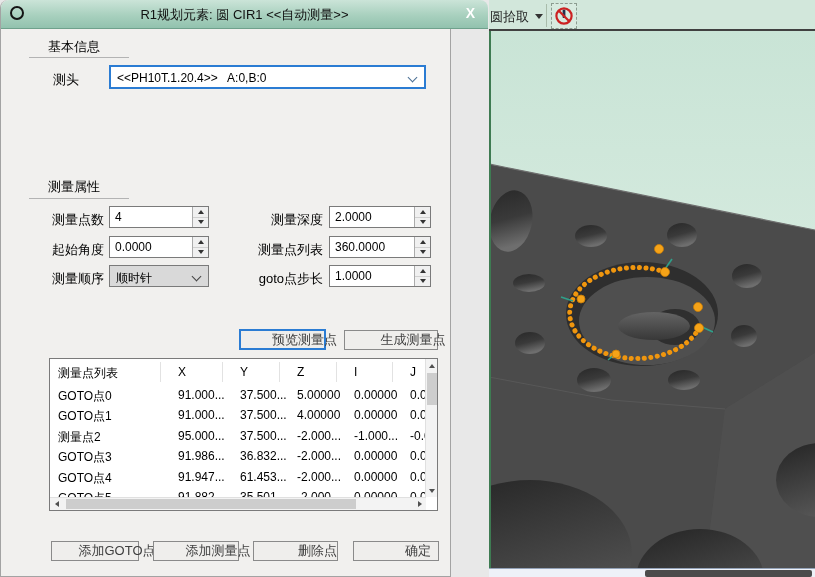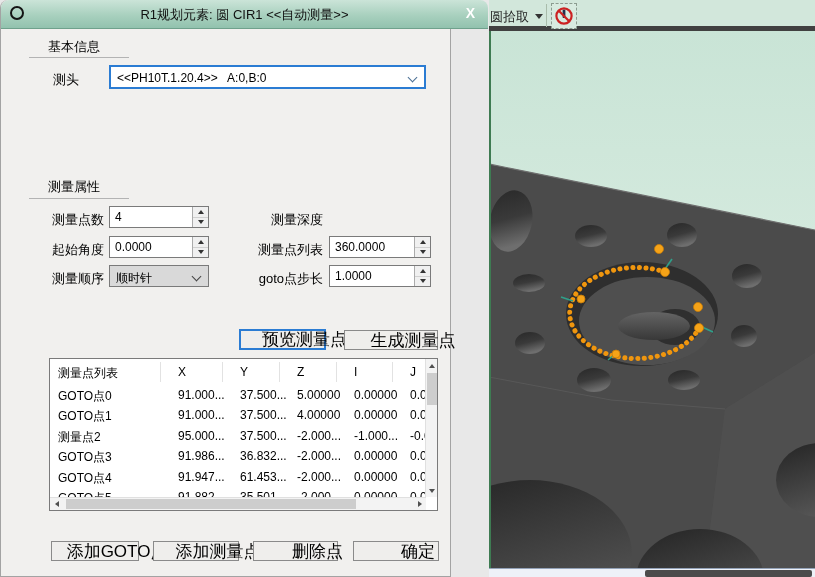--- a/index.html
+++ b/index.html
@@ -2,21 +2,21 @@
 <html><head>
 <meta charset="utf-8">
 <style>
   html,body{margin:0;padding:0;width:815px;height:577px;overflow:hidden;
     font-family:"Liberation Sans","DejaVu Sans",sans-serif;background:#e8e8e8;}
   *{box-sizing:border-box;}
 
   
   .rightpane{position:absolute;left:489px;top:0;width:326px;height:577px;}
   .toolbar{position:absolute;left:0;top:0;width:326px;height:31px;background:#d2e7db;
-    border-bottom:5px solid #404040;}
+    border-bottom:2px solid #404040;}
   .toolbar-label{position:absolute;left:1px;top:8px;font-size:13px;color:#1c1c1c;white-space:nowrap;}
   .caret-down{position:absolute;left:46px;top:14px;width:0;height:0;
     border-left:4px solid transparent;border-right:4px solid transparent;border-top:5px solid #333;}
   .tb-sep{position:absolute;left:57px;top:4px;width:1px;height:23px;background:#a9bcab;}
   .tb-btn{position:absolute;left:62px;top:3px;width:26px;height:26px;background:#d8ebe0;
     border:1px dashed #8c9c90;display:flex;align-items:center;justify-content:center;}
   .viewport{position:absolute;left:0;top:31px;width:326px;height:537px;
     background:linear-gradient(180deg,#c9e4d6 0%,#d9ece1 60%,#dceee4 100%);
     border-left:2px solid #3e7b52;}
   .vp-bottom-line{position:absolute;left:0;top:568px;width:326px;height:1px;background:#93a2b8;}
@@ -51,21 +51,21 @@
   .spin .btns{position:absolute;right:0;top:0;bottom:0;width:16px;border-left:1px solid #ababab;
     display:flex;flex-direction:column;}
   .spin .sb{flex:1;background:#f0f0f0;display:flex;align-items:center;justify-content:center;}
   .spin .sb.up{border-bottom:1px solid #d0d0d0;}
   .tri-up{width:0;height:0;border-left:3px solid transparent;border-right:3px solid transparent;border-bottom:4px solid #333;}
   .tri-dn{width:0;height:0;border-left:3px solid transparent;border-right:3px solid transparent;border-top:4px solid #333;}
   .tri-l{width:0;height:0;border-top:3px solid transparent;border-bottom:3px solid transparent;border-right:4px solid #505050;}
   .tri-r{width:0;height:0;border-top:3px solid transparent;border-bottom:3px solid transparent;border-left:4px solid #505050;}
 
   .btn{position:absolute;height:20px;background:#efeeec;border:1px solid #8a8a8a;
-    font-size:17px;color:#000000;display:flex;align-items:center;justify-content:center;white-space:nowrap;padding-left:44px;}
+    font-size:13px;color:#404040;display:flex;align-items:center;justify-content:center;white-space:nowrap;padding-left:44px;}
   .btn.primary{border:2px solid #2b7cd3;height:21px;}
 
   
   .pt-table{position:absolute;left:48px;top:358px;width:389px;height:153px;background:#fff;border:1px solid #7a7a7a;}
   .pt-head{position:absolute;left:0;top:0;width:376px;height:26px;background:#fff;}
   .hsep{position:absolute;top:3px;width:1px;height:20px;background:#e2e2e2;}
   .hcell,.tc{position:absolute;font-size:12px;color:#000;white-space:pre;}
   .hcell{top:6px;}
   .rows{position:absolute;left:0;top:26px;width:376px;height:113px;overflow:hidden;}
   .trow{position:absolute;left:0;width:376px;height:20px;text-align:right;}
@@ -190,20 +190,31 @@
     <span class="btns">
         <span class="sb up">
           <i class="tri-up"></i>
         </span>
         <span class="sb">
           <i class="tri-dn"></i>
         </span>
       </span>
   </div>
   <span class="fld-label r" style="left:240px;top:211px;width:82px">测量深度</span>
+  <div class="spin" style="left:328px;top:206px;width:102px">
+    <span class="val">2.0000</span>
+    <span class="btns">
+        <span class="sb up">
+          <i class="tri-up"></i>
+        </span>
+        <span class="sb">
+          <i class="tri-dn"></i>
+        </span>
+      </span>
+  </div>
 
   <span class="fld-label" style="left:51px;top:241px">起始角度</span>
   <div class="spin" style="left:108px;top:236px;width:100px">
     <span class="val">0.0000</span>
     <span class="btns">
         <span class="sb up">
           <i class="tri-up"></i>
         </span>
         <span class="sb">
           <i class="tri-dn"></i>

